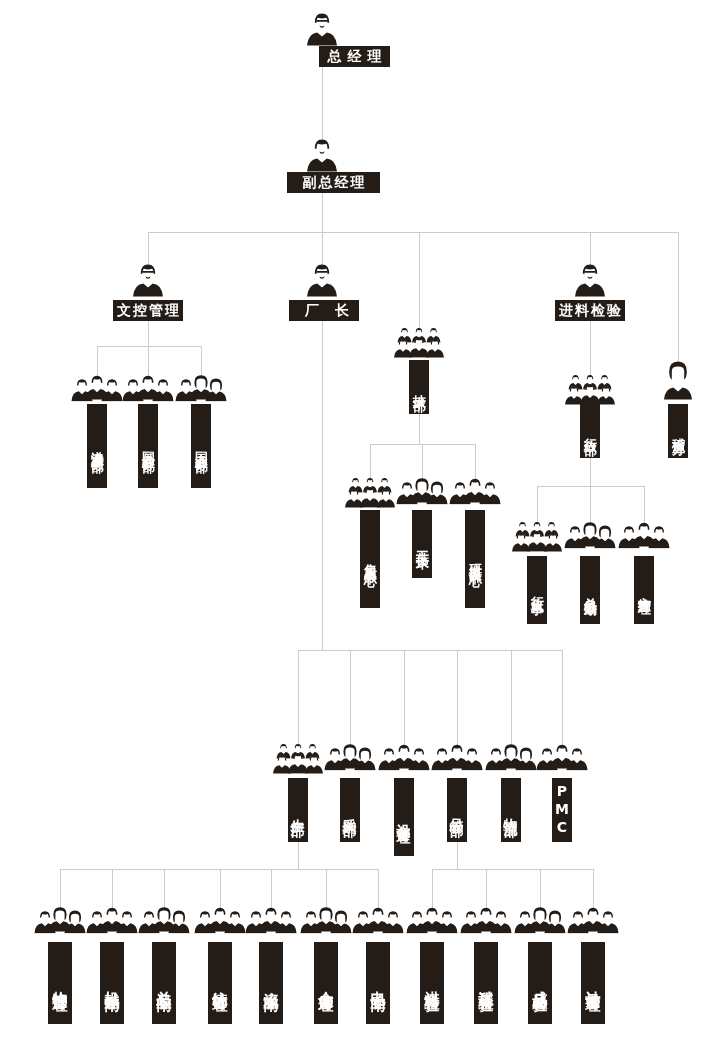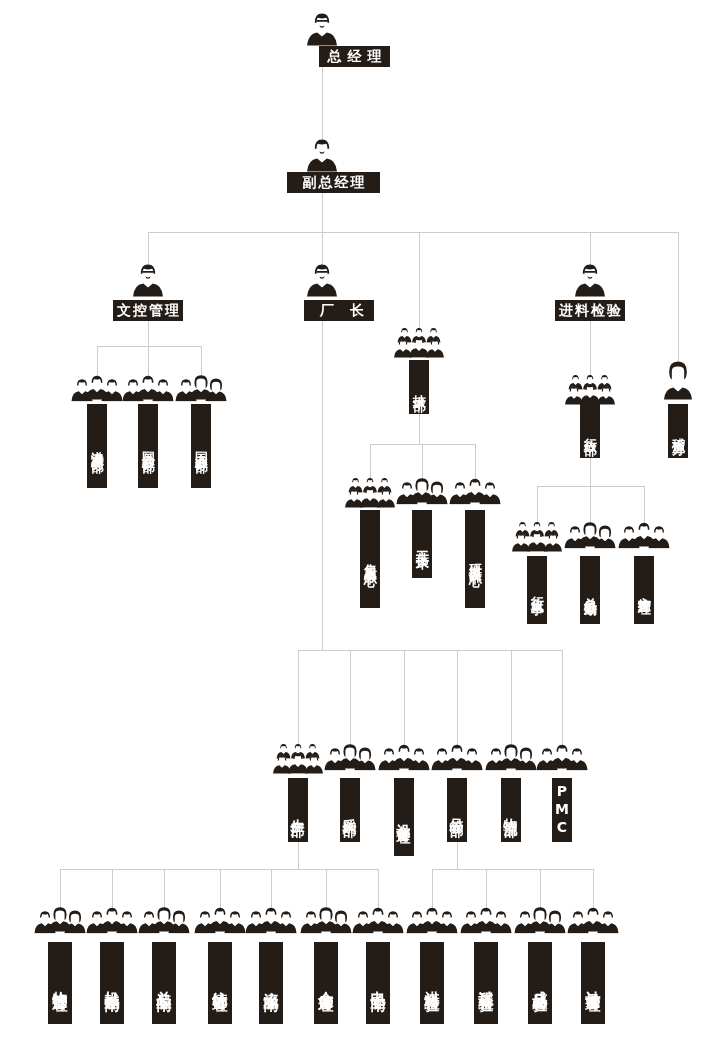--- a/index.html
+++ b/index.html
@@ -149,21 +149,21 @@
       <svg viewBox="0 0 38 34">
         <use href="#man-glasses" width="38" height="34"></use>
       </svg>
     </div>
     <div class="hbox l4" style="left: 113px; top: 300px; width: 70px; height: 21px; line-height: 21px;">文控管理</div>
     <div class="icon" style="left: 303px; top: 263px; width: 38px; height: 34px;">
       <svg viewBox="0 0 38 34">
         <use href="#man-glasses" width="38" height="34"></use>
       </svg>
     </div>
-    <div class="hbox l2" style="left: 304px; top: 300px; width: 70px; height: 21px; line-height: 21px; text-align: right;">厂长</div>
+    <div class="hbox l2" style="left: 289px; top: 300px; width: 70px; height: 21px; line-height: 21px; text-align: right;">厂长</div>
     <div class="icon" style="left: 571px; top: 263px; width: 38px; height: 34px;">
       <svg viewBox="0 0 38 34">
         <use href="#man-glasses" width="38" height="34"></use>
       </svg>
     </div>
     <div class="hbox l4" style="left: 555px; top: 300px; width: 70px; height: 21px; line-height: 21px;">进料检验</div>
     <div class="icon" style="left: 392px; top: 327px; width: 54px; height: 32px;">
       <svg viewBox="0 0 54 32">
         <use href="#cluster" width="54" height="32"></use>
       </svg>

